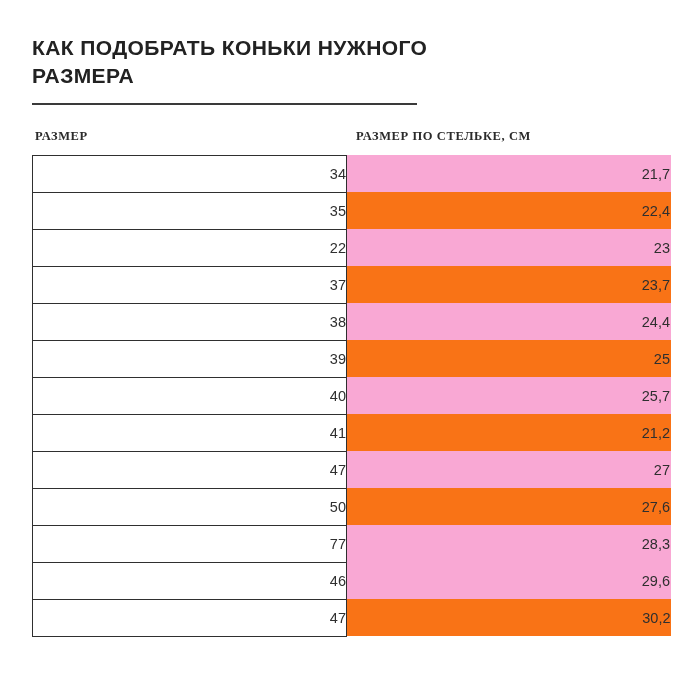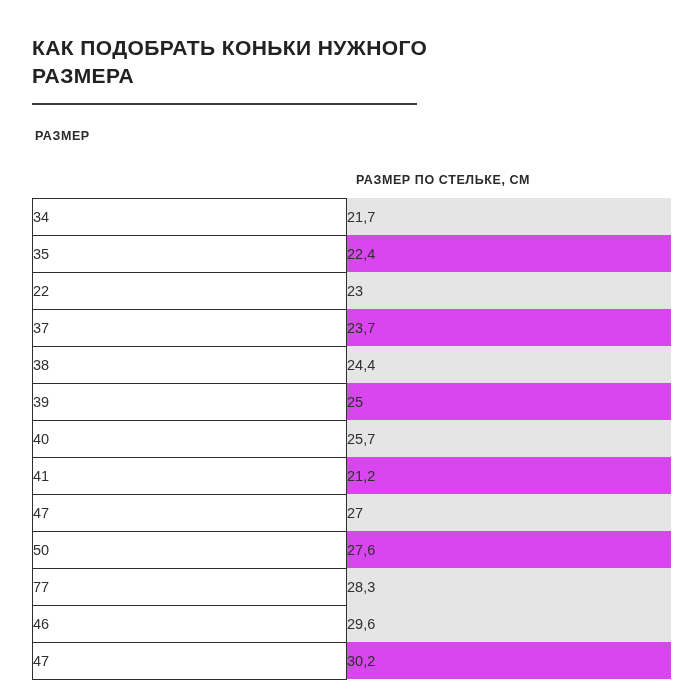--- a/index.html
+++ b/index.html
@@ -38,59 +38,59 @@
     background: #3a3a3a;
   }
   .col-heads {
     display: flex;
     margin-top: 24px;
     font-size: 12.5px;
     font-weight: bold;
     letter-spacing: 0.6px;
     text-transform: uppercase;
     color: #2b2b2b;
+    font-family: Liberation Serif, serif;
   }
   .col-heads .ch-left {
     width: 313px;
     box-sizing: border-box;
     padding-left: 3px;
   }
   .col-heads .ch-right {
     flex: 1;
     box-sizing: border-box;
     padding-left: 11px;
-    margin-top: 44px;
   }
   .table {
     margin-top: 11px;
     width: 636px;
     border-collapse: collapse;
     table-layout: fixed;
   }
   .table td {
     height: 36px;
     padding: 0;
     font-size: 14.5px;
-    text-align: left;
+    text-align: right;
     color: #2f2f2f;
   }
   .table td.size-cell {
     width: 313px;
     border: 1px solid #2f2f2f;
     background: #ffffff;
   }
   .table td.len-cell {
     width: 323px;
     border: none;
   }
   .table tr.odd td.len-cell {
-    background: #e5e5e5;
+    background: #f9a8d4;
   }
   .table tr.even td.len-cell {
-    background: #d946ef;
+    background: #f97316;
     margin-top: 12px;
   }
 </style>
 </head>
 <body>
 
 <div class="page">
 
   <h1 class="title">КАК ПОДОБРАТЬ КОНЬКИ НУЖНОГО РАЗМЕРА</h1>
   <div class="title-rule"></div>

